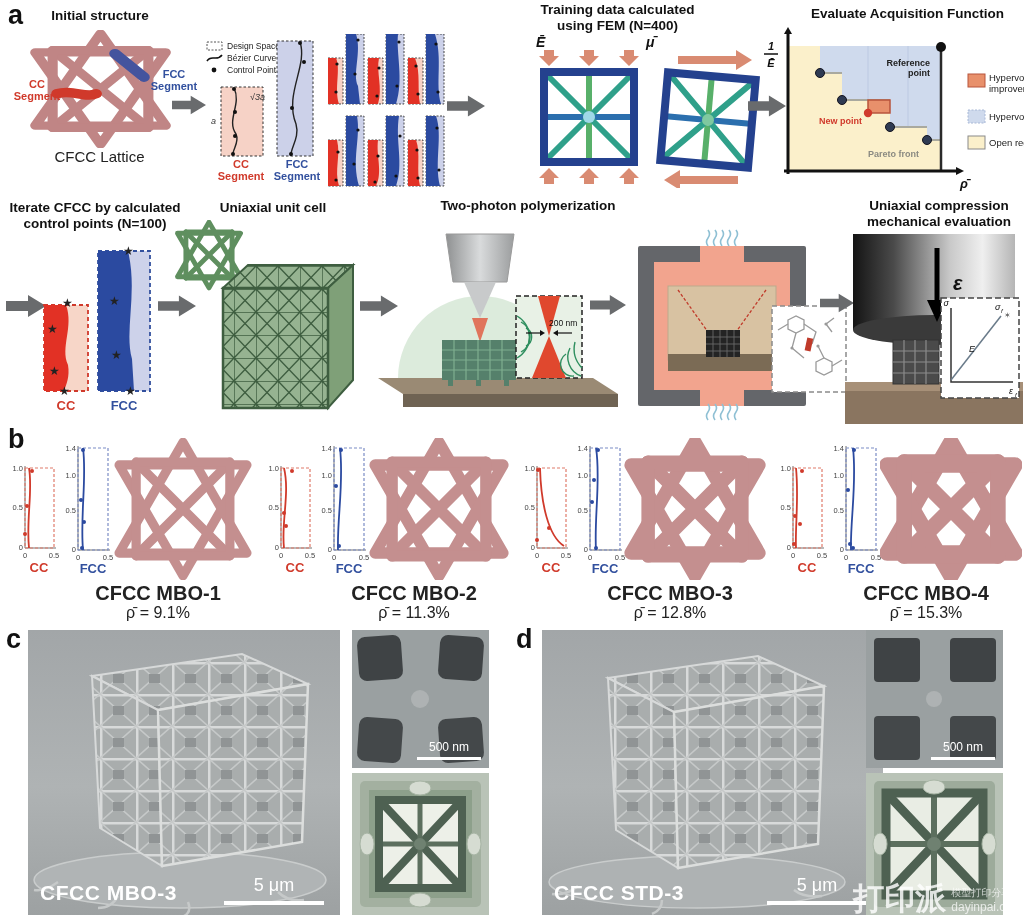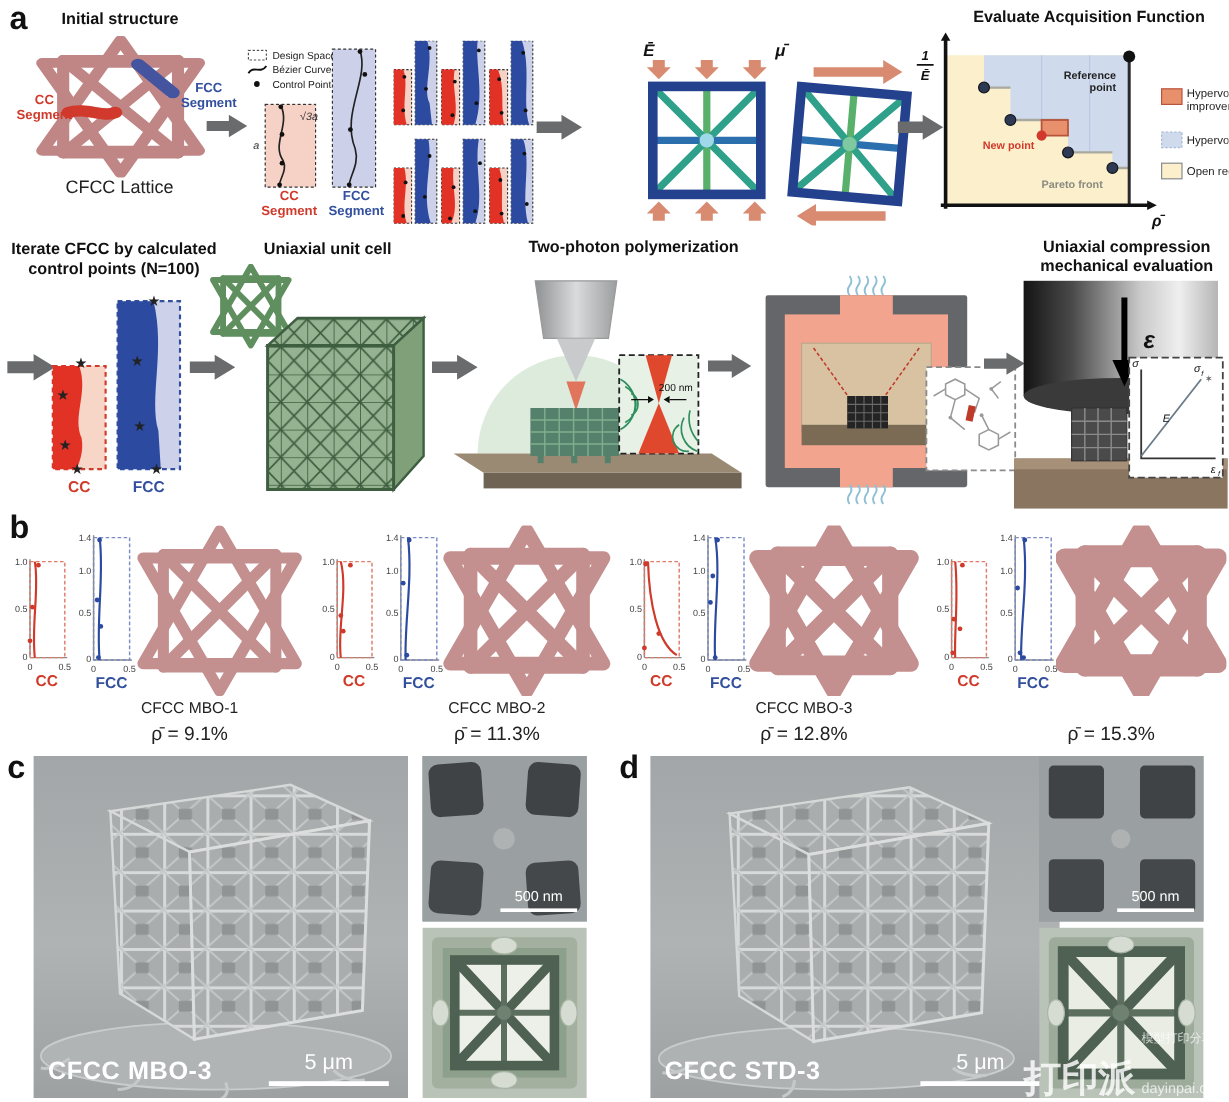--- a/index.html
+++ b/index.html
@@ -27,25 +27,25 @@
   .rds{fill:#f6d2c6;stroke:#333;stroke-width:0.9;stroke-dasharray:2,1.5;}
   .bfill{fill:#2b4aa0;}
   .rfill{fill:#e23125;}
   .cpt{fill:#111;}
   .sem{background:linear-gradient(180deg,#a2a6a8 0%,#afb3b4 55%,#9da1a2 100%);}
   .sem-name{position:absolute;left:12px;bottom:10px;color:#fff;font-weight:bold;font-size:21px;letter-spacing:.5px;}
   .scalebar{position:absolute;right:16px;bottom:10px;width:100px;text-align:center;color:#fff;font-size:18px;}
   .scalebar .bar{height:4px;background:#fff;margin-top:5px;}
   .inset-scale{position:absolute;right:8px;bottom:8px;width:64px;text-align:center;color:#fff;font-size:12px;}
   .inset-scale .bar{height:3px;background:#fff;margin-top:3px;}
-  .bname{font-size:13px;color:#222;text-align:center;}
+  .bname{font-size:20px;color:#222;text-align:center;font-weight:bold;}
   .bdens{font-size:16px;color:#222;text-align:center;}
   .watermark{display:flex;align-items:flex-end;gap:5px;z-index:50;}
   .wm-brand{font-size:31px;font-weight:900;color:rgba(255,255,255,.82);line-height:30px;}
-  .wm-col{display:flex;flex-direction:column;color:rgba(255,255,255,.72);gap:28px;}
+  .wm-col{display:flex;flex-direction:column;color:rgba(255,255,255,.72);}
   .wm-tag{font-size:10px;}
   .wm-site{font-size:12px;}
   use{stroke-linejoin:round;stroke-linecap:round;}
 </style>
 </head>
 <body>
 
 <div id="canvas">
 
 <svg width="0" height="0" style="position:absolute" aria-hidden="true">
@@ -209,20 +209,24 @@
         <path class="rfill" d="M0,24 h8 c5,14 0,30 4,46 h-12 z"></path>
         <circle cx="9" cy="34" r="1.6" class="cpt"></circle>
         <circle cx="10" cy="62" r="1.6" class="cpt"></circle>
       </g>
 </svg>
 
 <svg class="abs flow" style="left:447px;top:94px;" width="38" height="24" viewBox="0 0 40 24">
       <polygon points="0,7 22,7 22,1 40,12 22,23 22,17 0,17"></polygon>
     </svg>
 
+<div class="abs ptitle" style="left:495px;top:2px;width:245px;">
+  <div>Training data calculated</div>
+      <div>using FEM (N=400)</div>
+</div>
 <div class="abs" style="left:536px;top:34px;font-style:italic;font-weight:bold;font-size:14px;color:#111;">Ē</div>
 <div class="abs" style="left:646px;top:34px;font-style:italic;font-weight:bold;font-size:14px;color:#111;">μ̄</div>
 <svg class="abs" style="left:530px;top:48px;" width="118" height="140">
   <g fill="#d98b72">
     <polygon points="14,2 24,2 24,8 29,8 19,18 9,8 14,8"></polygon>
     <polygon points="54,2 64,2 64,8 69,8 59,18 49,8 54,8"></polygon>
     <polygon points="94,2 104,2 104,8 109,8 99,18 89,8 94,8"></polygon>
     <polygon points="14,136 24,136 24,130 29,130 19,120 9,130 14,130"></polygon>
     <polygon points="54,136 64,136 64,130 69,130 59,120 49,130 54,130"></polygon>
     <polygon points="94,136 104,136 104,130 109,130 99,120 89,130 94,130"></polygon>
@@ -592,20 +596,21 @@
     <text x="14" y="40" text-anchor="end" class="tick">1.0</text>
     <text x="14" y="75" text-anchor="end" class="tick">0.5</text>
     <text x="14" y="114" text-anchor="end" class="tick">0</text>
     <text x="16" y="122" text-anchor="middle" class="tick">0</text>
     <text x="46" y="122" text-anchor="middle" class="tick">0.5</text>
     <text x="31" y="135" text-anchor="middle" class="lab-blue">FCC</text>
   </svg>
   <svg class="abs" style="left:102px;top:0;" width="142" height="142" viewBox="0 0 100 100" preserveAspectRatio="none">
     <use href="#latticeStar" fill="none" stroke="#c48f8f" stroke-width="11"></use>
   </svg>
+  <div class="abs bname" style="left:50px;top:144px;width:196px;">CFCC MBO-4</div>
   <div class="abs bdens" style="left:50px;top:166px;width:196px;">ρ̄ = 15.3%</div>
 </div>
 
 <div class="abs panel-letter" style="left:6px;top:624px;">c</div>
 <div class="abs sem" style="left:28px;top:630px;width:312px;height:285px;">
   <svg width="312" height="285">
     <ellipse cx="152" cy="250" rx="146" ry="28" fill="#b0b4b5" stroke="#c9cccc" stroke-width="1.5"></ellipse>
     <path d="M30,252 q-14,10 -24,8 M90,266 q-6,12 -20,12 M250,262 q10,10 26,8 M160,272 q4,10 -4,14" stroke="#c6c9c9" stroke-width="2.5" fill="none"></path>
     <polygon points="64,46 214,24 280,54 130,80" fill="url(#semGrid)" stroke="#d7d9d9" stroke-width="2"></polygon>
     <polygon points="64,46 130,80 134,236 72,198" fill="url(#semGrid)" stroke="#d7d9d9" stroke-width="2"></polygon>

